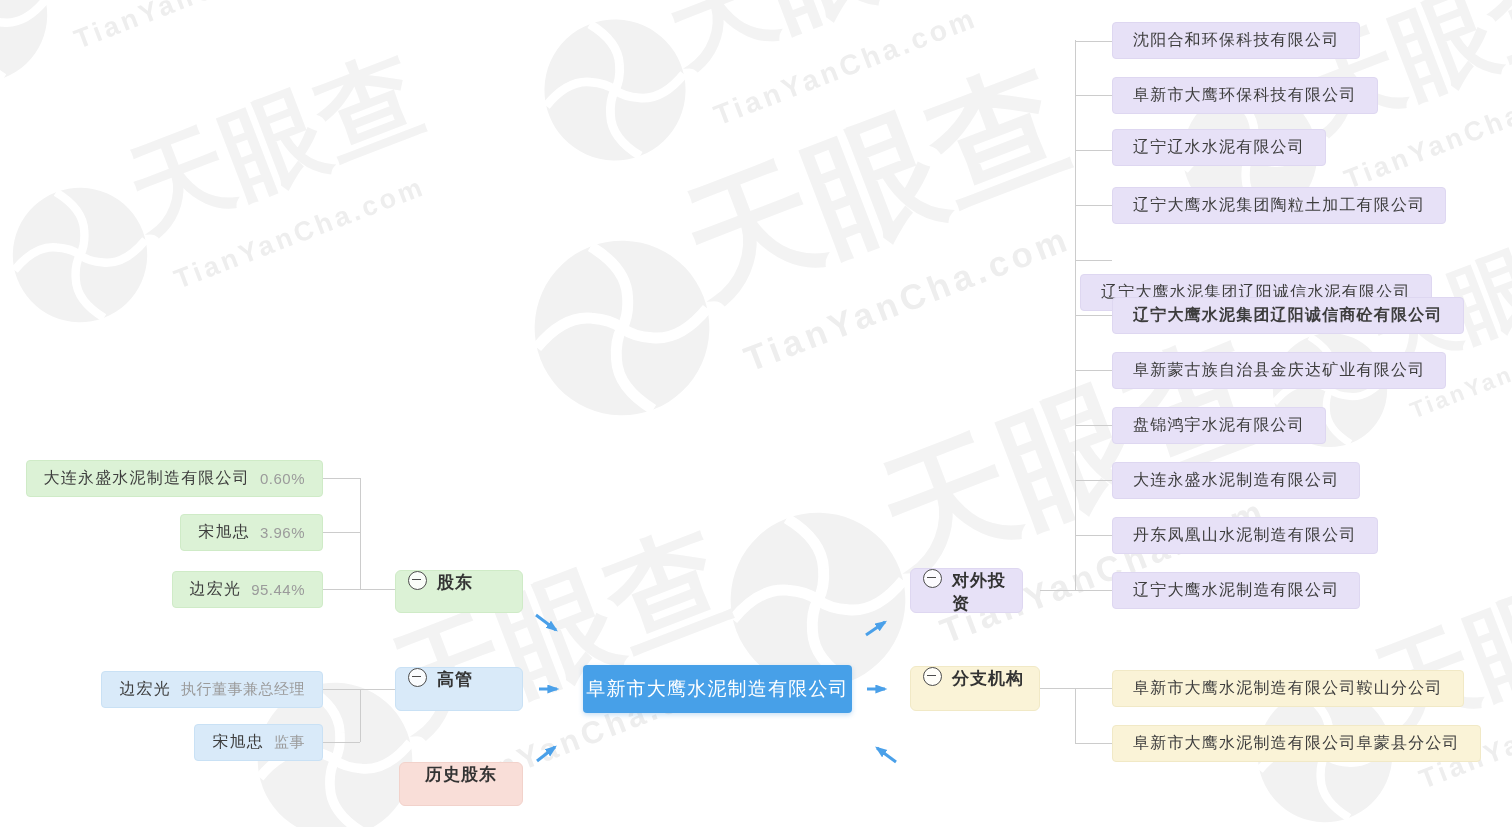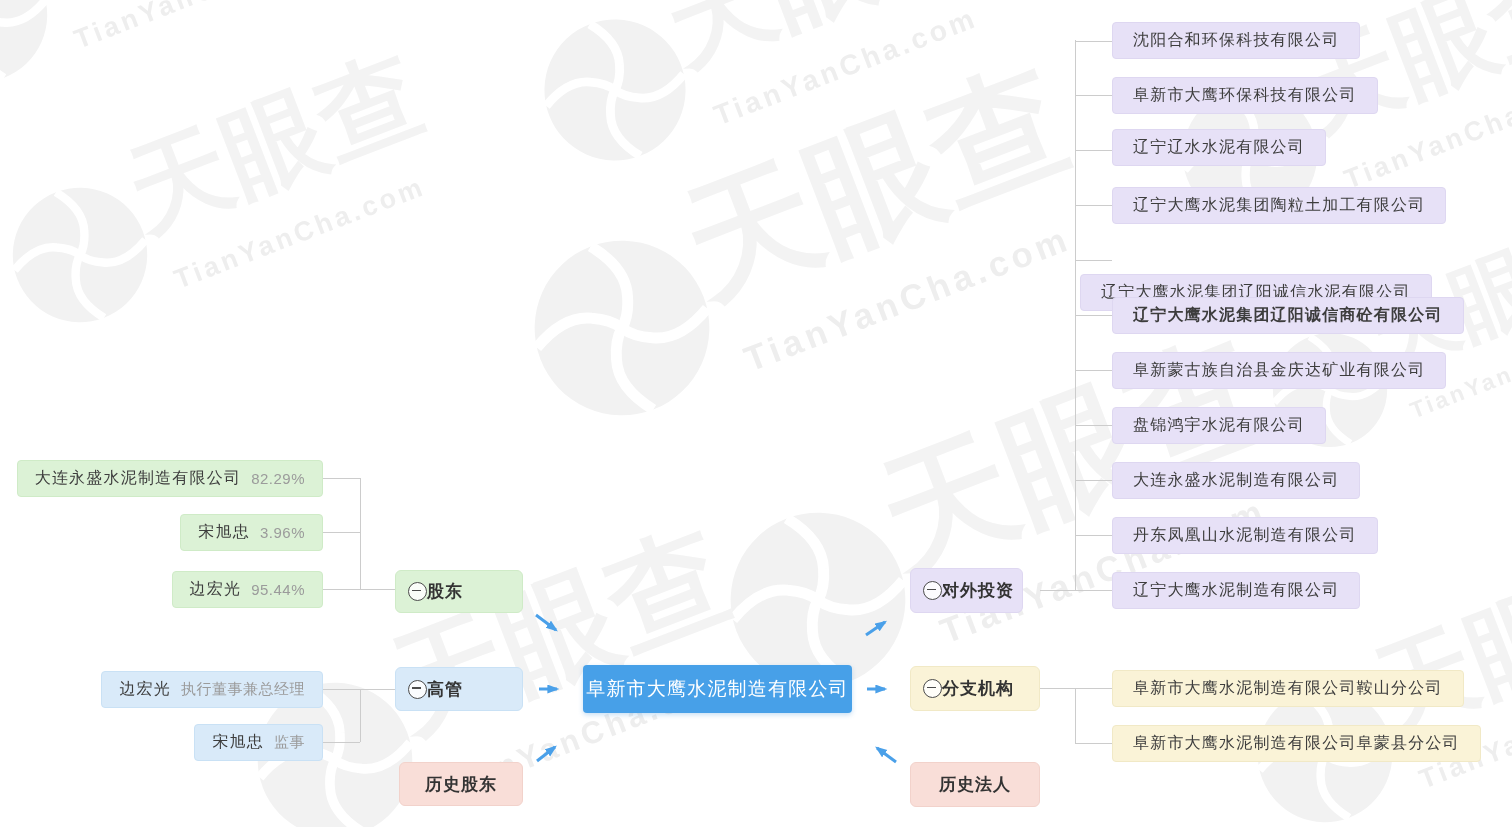--- a/index.html
+++ b/index.html
@@ -21,22 +21,22 @@
         color:#3d3d3d;white-space:nowrap;box-sizing:border-box}
   .purple{background:#e7e1f7;border:1px solid #ded7f1}
   .yellow{background:#faf3d7;border:1px solid #f1e9c6}
   .green {background:#dcf2d6;border:1px solid #cfebc7}
   .blue  {background:#d9eaf9;border:1px solid #c9e1f5}
   .pink  {background:#f9ded8;border:1px solid #f2d2cb}
   .leaf.purple,.leaf.yellow{padding:0 20px}
   .leaf.green,.leaf.blue{padding:0 17px}
   .leaf .sub{color:#9b9b9b;font-size:15px;letter-spacing:0.5px}
   
-  .gnode{position:absolute;width:128px;border-radius:6px;display:flex;align-items:center;
-         padding:0 0 0 12px;font-size:17px;font-weight:700;color:#333;
+  .gnode{position:absolute;width:128px;border-radius:6px;display:flex;
+         padding:0 0 0 12px;gap:10px;font-size:17px;font-weight:700;color:#333;
          letter-spacing:1px;box-sizing:border-box}
   .gnode.hist{justify-content:center;padding:0}
   .minus{width:17px;height:17px;border-radius:50%;border:1.5px solid #4c4c4c;
          background:rgba(255,255,255,.85);position:relative;flex:none}
   .minus::after{content:"";position:absolute;left:3px;top:6.7px;width:9px;height:1.7px;
          background:#4c4c4c}
   .center-box{position:absolute;left:583px;top:665px;width:269px;height:48px;
          background:#47a0e8;border-radius:4px;color:#fff;font-size:19px;
          letter-spacing:1.2px;display:flex;align-items:center;justify-content:center;
          font-weight:500;box-shadow:0 2px 5px rgba(70,150,220,.3)}
@@ -184,43 +184,40 @@
     <span>历史股东</span>
   </div>
   <div class="gnode purple" style="left:910px;top:568px;height:45px;width:113px">
     <span class="minus"></span>
     <span>对外投资</span>
   </div>
   <div class="gnode yellow" style="left:910px;top:666px;height:45px;width:130px">
     <span class="minus"></span>
     <span>分支机构</span>
   </div>
-  <div class="gnode pink hist" style="left:910px;top:762px;height:45px;width:130px">
-    <span>历史法人</span>
-  </div>
 
   <div class="center-box">阜新市大鹰水泥制造有限公司</div>
 
   <div id="leaves">
       <div class="leaf purple" style="left: 1112px; top: 22px;">沈阳合和环保科技有限公司</div>
       <div class="leaf purple" style="left: 1112px; top: 77px;">阜新市大鹰环保科技有限公司</div>
       <div class="leaf purple" style="left: 1112px; top: 129px;">辽宁辽水水泥有限公司</div>
       <div class="leaf purple" style="left: 1112px; top: 186.9px;">辽宁大鹰水泥集团陶粒土加工有限公司</div>
       <div class="leaf purple" style="left: 1080px; top: 241.8px; margin-top: 32px;">辽宁大鹰水泥集团辽阳诚信水泥有限公司</div>
       <div class="leaf purple" style="left: 1112px; top: 296.8px; font-weight: bold;">辽宁大鹰水泥集团辽阳诚信商砼有限公司</div>
       <div class="leaf purple" style="left: 1112px; top: 351.7px;">阜新蒙古族自治县金庆达矿业有限公司</div>
       <div class="leaf purple" style="left: 1112px; top: 406.7px;">盘锦鸿宇水泥有限公司</div>
       <div class="leaf purple" style="left: 1112px; top: 461.6px;">大连永盛水泥制造有限公司</div>
       <div class="leaf purple" style="left: 1112px; top: 516.5px;">丹东凤凰山水泥制造有限公司</div>
       <div class="leaf purple" style="left: 1112px; top: 571.5px;">辽宁大鹰水泥制造有限公司</div>
       <div class="leaf yellow" style="left: 1112px; top: 669.5px;">阜新市大鹰水泥制造有限公司鞍山分公司</div>
       <div class="leaf yellow" style="left: 1112px; top: 724.5px;">阜新市大鹰水泥制造有限公司阜蒙县分公司</div>
       <div class="leaf green" style="right: 1189px; top: 459.5px;">
         <span>大连永盛水泥制造有限公司</span>
-        <span class="sub">82.29%</span>
+        <span class="sub">0.60%</span>
       </div>
       <div class="leaf green" style="right: 1189px; top: 513.5px;">
         <span>宋旭忠</span>
         <span class="sub">3.96%</span>
       </div>
       <div class="leaf green" style="right: 1189px; top: 570.5px;">
         <span>边宏光</span>
         <span class="sub">95.44%</span>
       </div>
       <div class="leaf blue" style="right: 1189px; top: 670.5px;">

